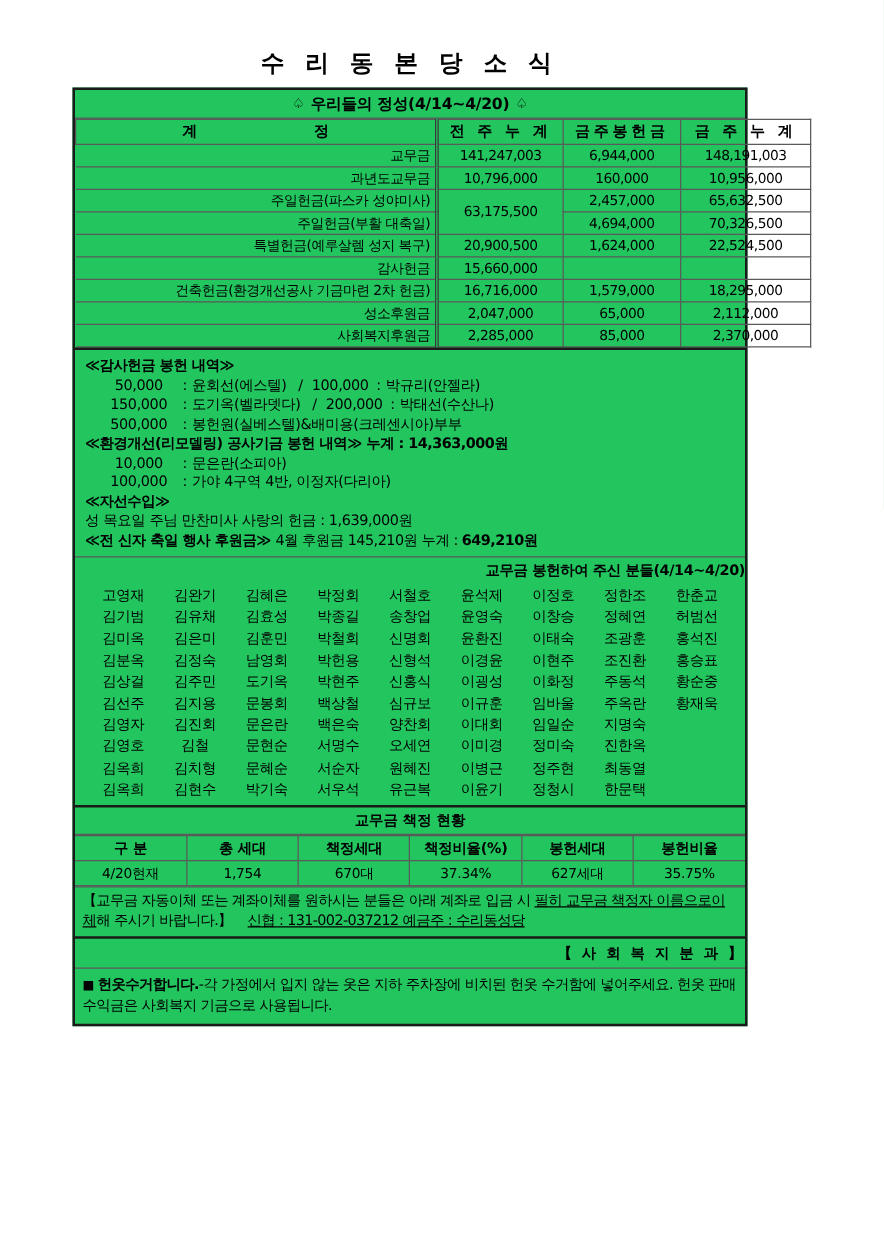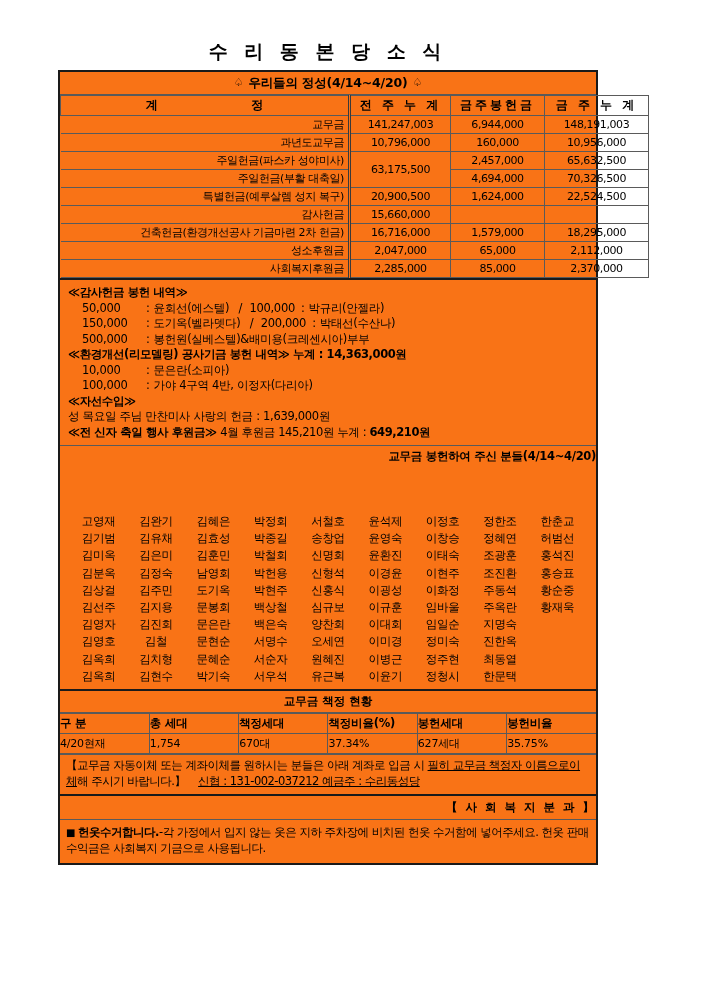--- a/index.html
+++ b/index.html
@@ -24,21 +24,21 @@
     font-weight: bold;
     letter-spacing: 5px;
     padding-top: 42px;
     padding-bottom: 9px;
     line-height: 1.0;
   }
   .sheet {
     margin: 0 57px 0 58px;
     border: 2px solid #1a1a1a;
     box-sizing: border-box;
-    background: #f97316;
+    background: #22c55e;
   }
   .band {
     border-bottom: 1px solid #5a5a5a;
     text-align: center;
   }
   .band-title {
     font-size: 12.5px;
     font-weight: bold;
     padding: 3px 0 2px;
     letter-spacing: -0.2px;
@@ -93,21 +93,21 @@
   .d-head {
     font-weight: bold;
     font-size: 11.5px;
     margin: 3px 0 2px;
     letter-spacing: -0.4px;
   }
   .d-line {
     margin: 4px 0 4px 0;
     letter-spacing: -0.3px;
   }
-  .d-line .amt { display:inline-block; width: 58px; text-align: left; }
+  .d-line .amt { display:inline-block; width: 58px; text-align: center; }
   .d-line .col { display:inline-block; padding: 0 4px 0 6px; }
   .ind1 { padding-left: 14px; }
   .ind2 { padding-left: 0px; }
   .strong { font-weight: bold; }
 
   
   .names-wrap {
     border-top: 1px solid #5a5a5a;
     padding: 0 0 4px 0;
   }
@@ -116,21 +116,20 @@
     font-weight: bold;
     font-size: 11.5px;
     padding: 3px 0 4px;
     letter-spacing: -0.3px;
   }
   .names-grid {
     display: grid;
     grid-template-columns: repeat(9, 1fr);
     padding: 0 10px;
     row-gap: 3px;
-    margin-top: 45px;
   }
   .names-col { display: flex; flex-direction: column; }
   .nm {
     text-align: center;
     font-size: 11.5px;
     line-height: 17.2px;
     letter-spacing: -0.3px;
   }
 
   
@@ -143,21 +142,21 @@
     padding: 3px 0 3px;
   }
   table.assess {
     width: 100%;
     border-collapse: collapse;
     font-size: 11px;
     table-layout: fixed;
   }
   table.assess th, table.assess td {
     border: 1px solid #5a5a5a;
-    text-align: left;
+    text-align: center;
     padding: 2px 0;
     height: 17px;
     box-sizing: border-box;
     letter-spacing: -0.2px;
   }
   table.assess th { font-weight: bold; font-size: 11.5px; }
   table.assess th:first-child, table.assess td:first-child { border-left: none; }
   table.assess th:last-child, table.assess td:last-child { border-right: none; }
 
   .notice {

